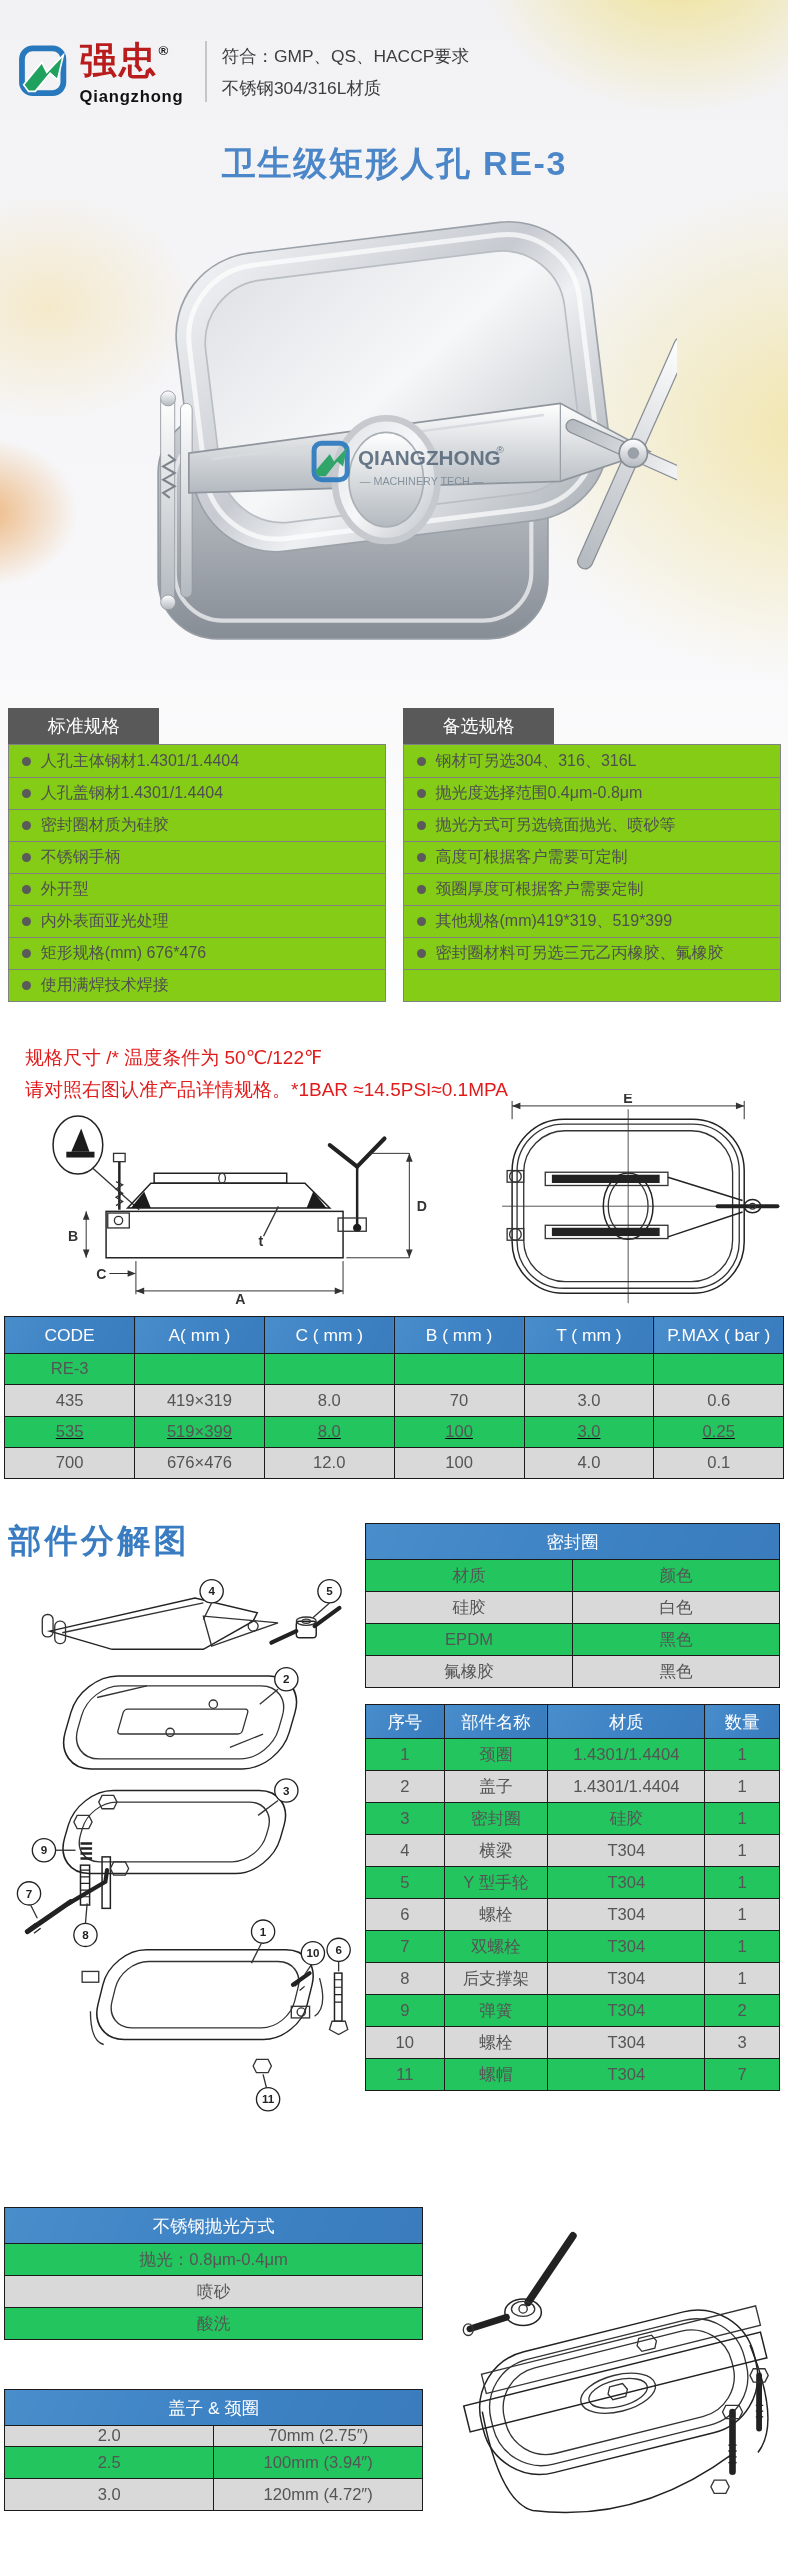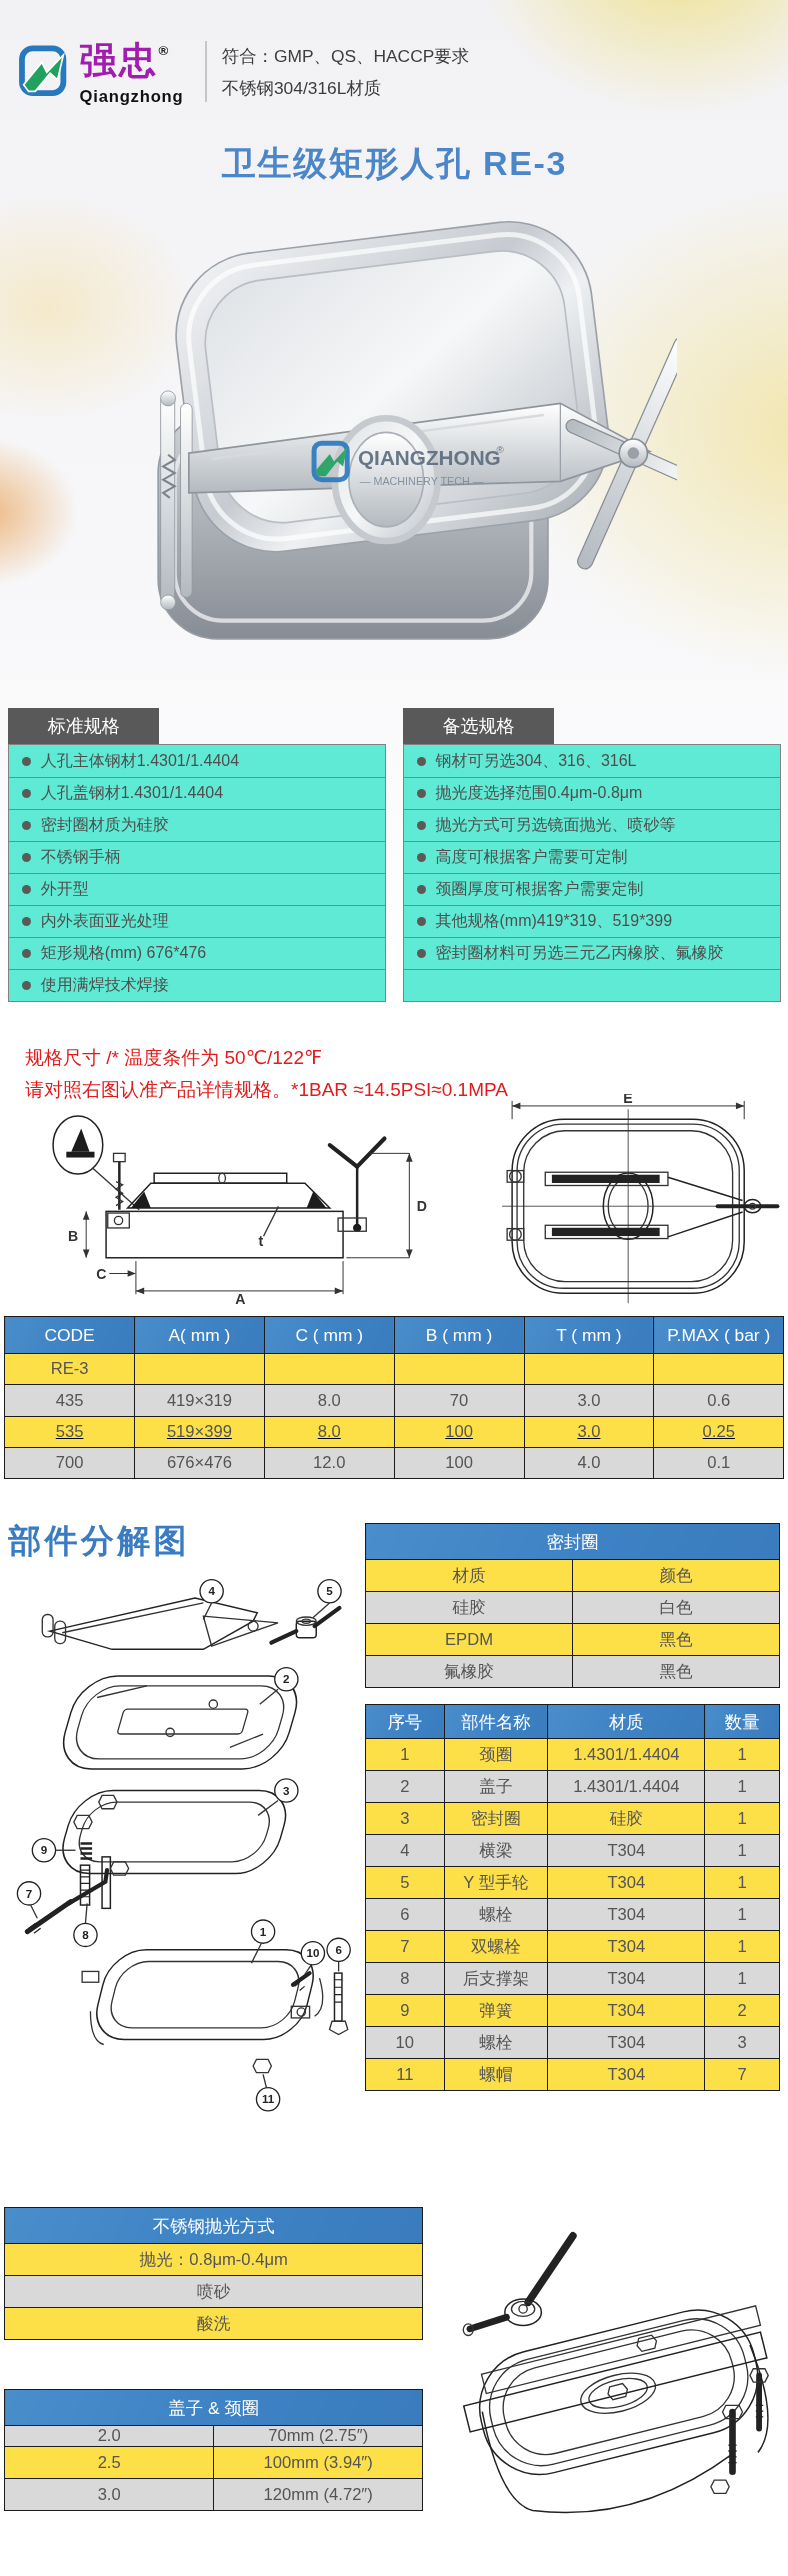--- a/index.html
+++ b/index.html
@@ -10,49 +10,49 @@
   
   .top-bg{left:0;top:0;width:789px;height:1025px;
     background:
       radial-gradient(282px 216px at 86% -4%, rgba(238,222,128,.85), rgba(238,222,128,0) 72%),
       radial-gradient(432px 357px at 103% 42%, rgba(238,216,112,.55), rgba(238,216,112,0) 70%),
       radial-gradient(125px 100px at -2% 50%, rgba(231,146,56,.62), rgba(231,146,56,0) 75%),
       radial-gradient(216px 166px at 6% 30%, rgba(244,206,96,.30), rgba(244,206,96,0) 70%),
       linear-gradient(180deg,#f2f2f5 0%,#f7f7f9 55%,#ffffff 100%);}
 
   
-  .logo-cn{font-size:37px;font-weight:bold;color:#a21caf;letter-spacing:2.5px;}
+  .logo-cn{font-size:37px;font-weight:bold;color:#b91c1c;letter-spacing:2.5px;}
   .logo-reg{font-size:13.3px;font-weight:bold;color:#141414;vertical-align:18px;}
   .logo-en{font-size:16.6px;font-weight:bold;color:#111;margin-top:1.7px;letter-spacing:0.8px;}
   .hdr-divider{width:1.7px;height:61px;background:#c6c6c9;}
   .tagline{font-size:17.4px;color:#3d3d3d;line-height:32px;}
 
   .page-title{width:789px;text-align:center;font-size:34px;font-weight:bold;color:#4a86c8;letter-spacing:1.7px;}
 
   
   .spec-hdr{width:151px;height:36px;line-height:36px;text-align:center;background:#595959;color:#fff;font-size:18px;}
-  .spec-list{width:378px;border:1.7px solid #828282;background:#5eead4;box-sizing:border-box;}
+  .spec-list{width:378px;border:1.7px solid #828282;background:#84cc16;box-sizing:border-box;}
   .spec-item{height:32px;border-top:1.7px solid #828282;display:flex;align-items:center;
              padding-left:12.5px;color:#4f4f4f;font-size:16px;box-sizing:border-box;}
   .spec-item:first-child{border-top:none;}
   .spec-item::before{content:"";width:9px;height:9px;border-radius:50%;background:#5a5a5a;margin-right:10px;flex:none;}
   .spec-item.empty::before{display:none;}
 
   .note{color:#e11c1c;font-size:19px;line-height:32px;font-weight:500;white-space:nowrap;}
 
   .section-heading{font-size:33px;font-weight:bold;color:#3a7cc2;letter-spacing:3.3px;}
 
   
   table.tbl{border-collapse:collapse;table-layout:fixed;width:100%;}
   .tbl th,.tbl td{border:1.7px solid #1b1b1b;text-align:center;vertical-align:middle;
                   color:#555;font-size:16.6px;padding:0;overflow:hidden;}
   .tbl th{background:linear-gradient(115deg,#4a8dcb 0%,#3d82c4 55%,#3a7cbd 100%);
           color:#fff;font-weight:500;font-size:17.4px;}
   .tbl tr.g td{background:#d9d9d9;}
-  .tbl tr.w td{background:#fde047;}
+  .tbl tr.w td{background:#22c55e;}
 
   svg text{font-family:"Liberation Sans","DejaVu Sans",sans-serif;}
   .ln{stroke:#333;stroke-width:1.6;fill:none;}
   .lnb{stroke:#222;stroke-width:1.8;fill:none;}
   .dim{stroke:#333;stroke-width:1.2;fill:none;}
   .dtxt{font-size:17px;fill:#333;font-weight:bold;}
   .callout{stroke:#222;stroke-width:1.6;fill:#fff;}
   .cotxt{font-size:14px;fill:#222;text-anchor:middle;font-weight:bold;}
 </style>
 </head>

